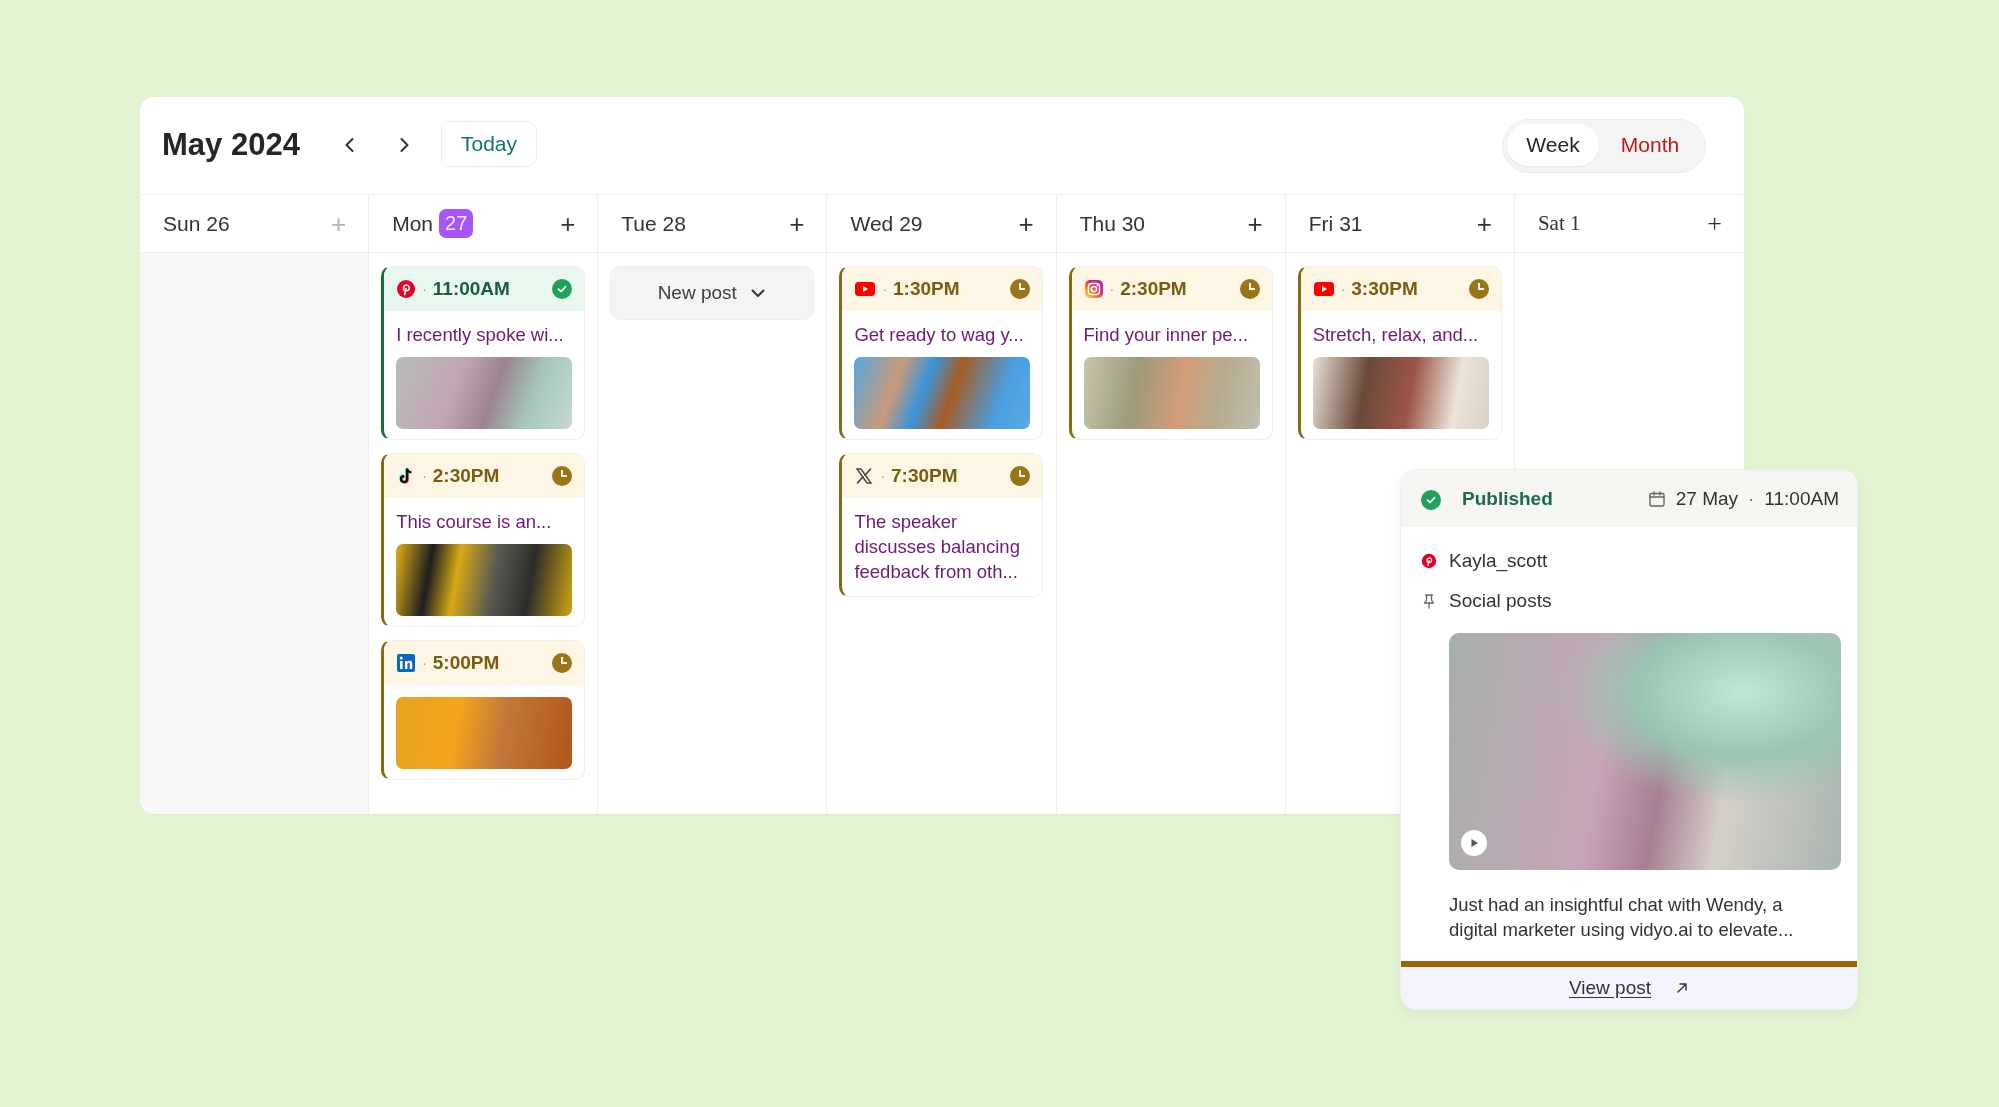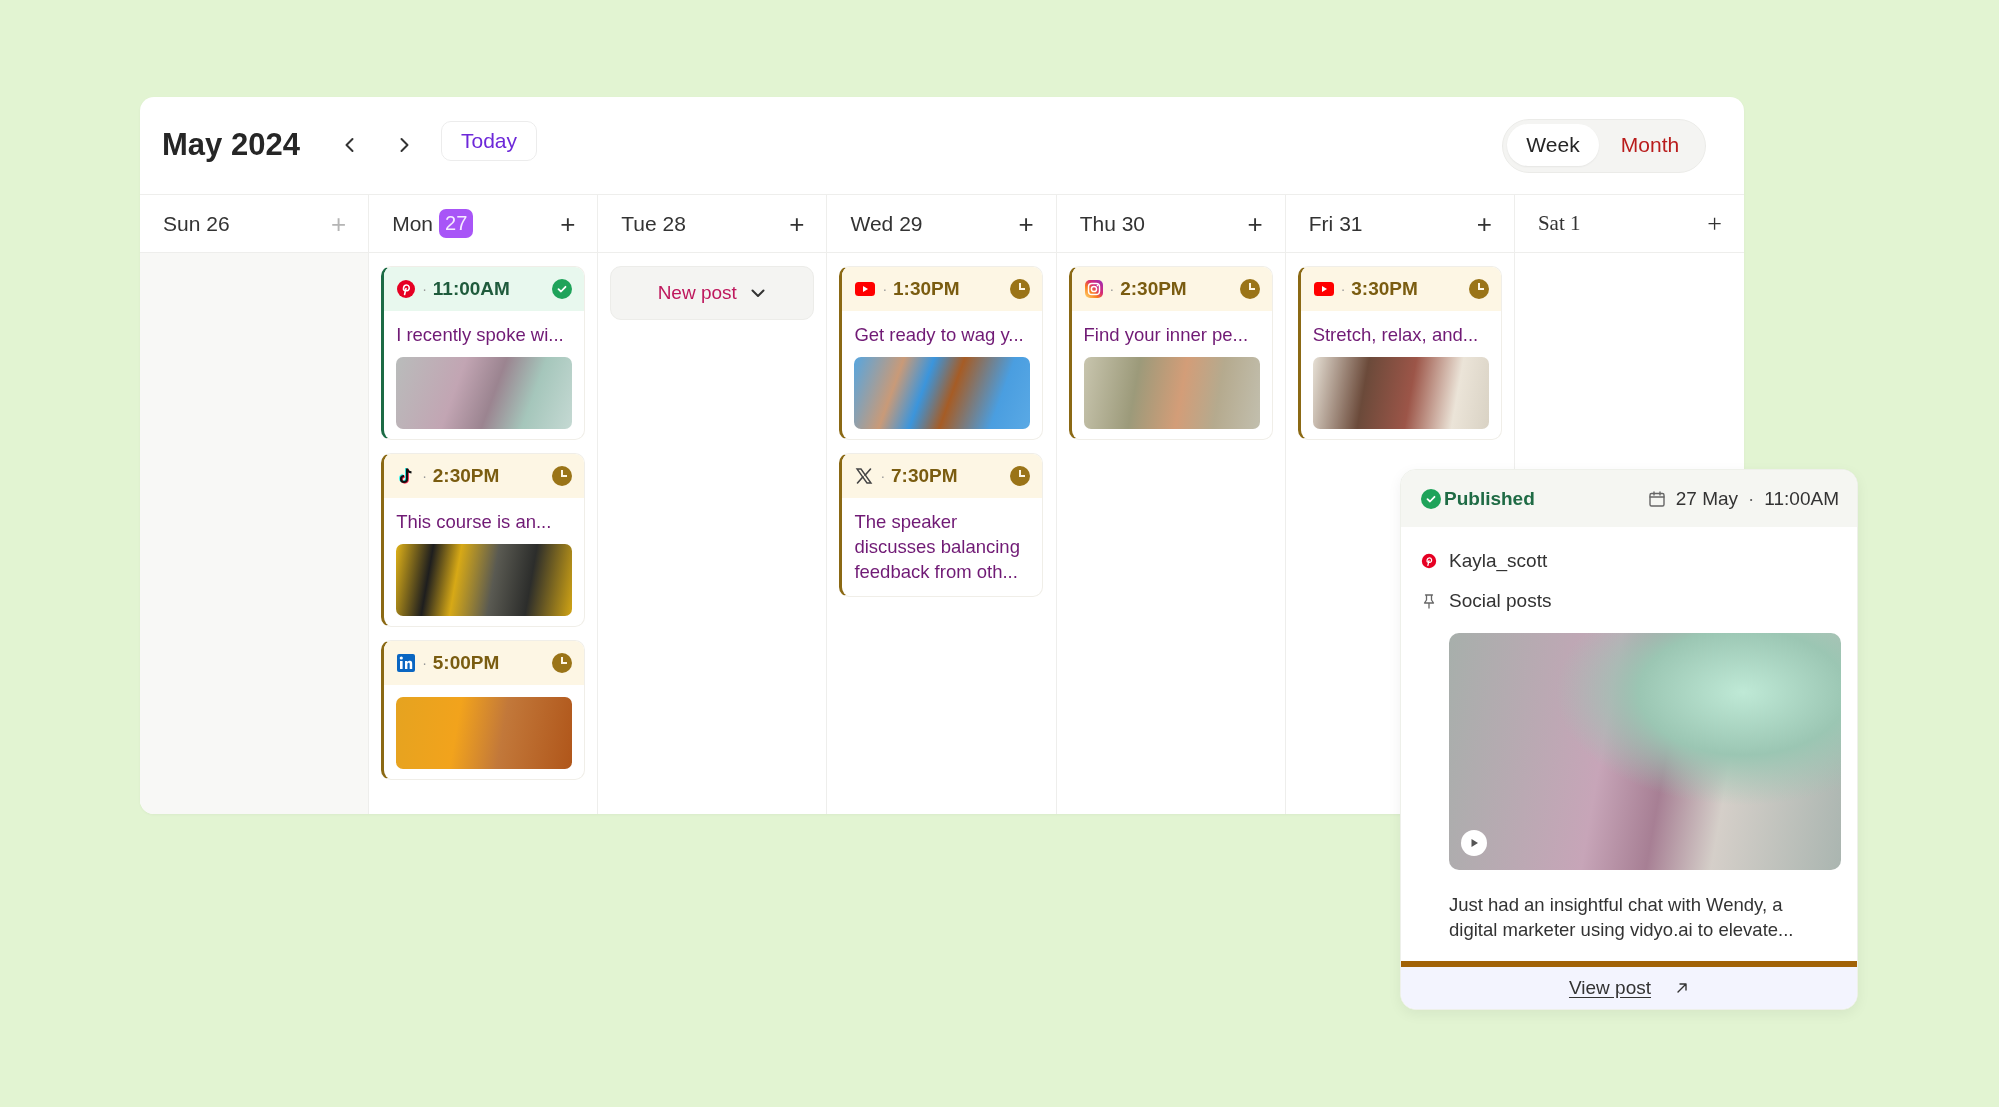--- a/index.html
+++ b/index.html
@@ -4,21 +4,21 @@
 <style>
   * { box-sizing: border-box; margin: 0; padding: 0; }
   html, body { width: 1999px; height: 1107px; overflow: hidden; }
   body { background: #e2f4d2; font-family: "Liberation Sans", "DejaVu Sans", sans-serif; color: #2a2a2a; position: relative; }
 
   .calendar { position: absolute; left: 140px; top: 97px; width: 1604px; height: 717px; background: #fff; border-radius: 14px; overflow: hidden; box-shadow: 0 1px 3px rgba(0,0,0,0.04); }
   .cal-top { height: 97px; position: relative; }
   .month-title { position: absolute; left: 22px; top: 30px; font-size: 31px; font-weight: bold; color: #262626; }
   .nav-btn { position: absolute; top: 30px; width: 36px; height: 36px; display: flex; align-items: center; justify-content: center; cursor: pointer; }
   .nav-prev { left: 192px; } .nav-next { left: 246px; }
-  .today-btn { position: absolute; left: 301px; top: 24px; width: 96px; height: 40px; border: 1px solid #ececec; border-radius: 10px; background: #fff; font-size: 21px; color: #6d28d9; display: flex; align-items: center; justify-content: center; font-family: "Liberation Sans", sans-serif; }
+  .today-btn { position: absolute; left: 301px; top: 24px; width: 96px; height: 46px; border: 1px solid #ececec; border-radius: 10px; background: #fff; font-size: 21px; color: #0f766e; display: flex; align-items: center; justify-content: center; font-family: "Liberation Sans", sans-serif; }
   .view-toggle { position: absolute; right: 38px; top: 22px; width: 204px; height: 54px; background: #f4f4f2; border: 1px solid #ebebe8; border-radius: 27px; display: flex; padding: 4px; }
   .view-opt { height: 42px; border-radius: 21px; font-size: 21px; display: flex; align-items: center; justify-content: center; }
   .view-opt.active { background: #fff; color: #262626; width: 92px; box-shadow: 0 1px 2px rgba(0,0,0,0.06); }
   .view-opt.inactive { color: #b91c1c; width: 102px; }
 
   .day-head-row { position: absolute; top: 97px; left: 0; right: 0; height: 59px; border-top: 1px solid #eeeeec; border-bottom: 1px solid #eeeeec; display: flex; }
   .day-head { width: 245px; border-right: 1px solid #eeeeec; display: flex; align-items: center; padding: 0 22px 0 23px; font-size: 21px; color: #333; }
   .day-head:last-child { border-right: none; font-family: Liberation Serif, serif; }
   .day-head .lbl { flex: 1; display: flex; align-items: center; gap: 6px; }
   .today-badge { background: #a855f7; color: #f5eaff; border-radius: 7px; padding: 3px 6px; font-size: 20px; }
@@ -39,33 +39,33 @@
   .post-text { padding: 11px 12px 0 12px; font-size: 18.5px; color: #701a75; line-height: 25px; white-space: pre-line; }
   .post-img { margin: 10px 12px 10px 12px; height: 72px; border-radius: 7px; }
   .post-text + .post-img { margin-top: 10px; }
   .post-head + .post-img { margin-top: 12px; }
 
   .status-clock { width: 20px; height: 20px; border-radius: 50%; background: #9a7418; position: relative; }
   .status-clock::before { content: ""; position: absolute; left: 9px; top: 4px; width: 2px; height: 7px; background: #fdf6e4; }
   .status-clock::after { content: ""; position: absolute; left: 9px; top: 9px; width: 6px; height: 2px; background: #fdf6e4; }
   .status-check { width: 20px; height: 20px; border-radius: 50%; background: #1fa35a; display: flex; align-items: center; justify-content: center; }
 
-  .new-post-btn { width: 204px; height: 54px; background: #f4f4f2; border: 1px solid #ecece9; border-radius: 11px; display: flex; align-items: center; justify-content: center; gap: 12px; font-size: 19px; color: #be185d; cursor: pointer; }
+  .new-post-btn { width: 204px; height: 54px; background: #f4f4f2; border: 1px solid #ecece9; border-radius: 11px; display: flex; align-items: center; justify-content: center; gap: 12px; font-size: 19px; color: #404040; cursor: pointer; }
 
   .img-pinterest { background: linear-gradient(110deg, #b9bcbb 0%, #c2a5b3 35%, #9b8490 55%, #a5c6bb 75%, #c5d9d3 100%); }
   .img-tiktok { background: linear-gradient(100deg, #e0b218 0%, #1e1e1e 20%, #d7a916 35%, #5a5a52 55%, #2c2d2b 75%, #d1a414 100%); }
   .img-linkedin { background: linear-gradient(100deg, #e5a320 0%, #f2a31c 35%, #c2783a 60%, #b0561a 100%); }
   .img-dog { background: linear-gradient(110deg, #56a6e0 0%, #c99a78 25%, #3b95dc 40%, #a65c25 55%, #4a9ee0 80%, #5aa9e5 100%); }
   .img-forest { background: linear-gradient(100deg, #c8c5ae 0%, #9c9a7a 30%, #d39d78 55%, #b5aa8e 75%, #c2bfae 100%); }
   .img-yoga { background: linear-gradient(100deg, #e6e0d5 0%, #6b4a3a 30%, #9c5548 55%, #ebe4d8 80%, #d9d2c4 100%); }
   .img-main { background: radial-gradient(ellipse at 75% 25%, #bfe9d6 0%, #9bc6b3 25%, transparent 45%), linear-gradient(100deg, #a7afab 0%, #c7a5b8 40%, #a77f94 55%, #d5cfc9 70%, #aab5b0 100%); }
 
   .popup { position: absolute; left: 1400px; top: 469px; width: 458px; height: 541px; background: #fff; border-radius: 16px; overflow: hidden; box-shadow: 0 4px 14px rgba(0,0,0,0.06); border: 1px solid #eef0ea; }
   .popup-head { height: 57px; background: #f5f6f2; display: flex; align-items: center; padding: 0 18px 0 20px; font-size: 19px; }
-  .pub-status { display: flex; align-items: center; gap: 3px; color: #1f6b45; font-weight: bold; flex: 1; }
+  .pub-status { display: flex; align-items: flex-end; gap: 21px; color: #1f6b45; font-weight: bold; flex: 1; }
   .pub-when { display: flex; align-items: center; gap: 10px; color: #333; }
   .pub-when .sep { color: #666; }
   .popup-row { display: flex; align-items: center; gap: 12px; padding: 0 20px; font-size: 19px; color: #333; height: 40px; }
   .popup-row.first { margin-top: 14px; }
   .popup-img { margin: 12px 16px 0 48px; height: 237px; border-radius: 10px; position: relative; }
   .play-btn { position: absolute; left: 12px; bottom: 14px; width: 26px; height: 26px; border-radius: 50%; background: #fff; display: flex; align-items: center; justify-content: center; cursor: pointer; }
   .popup-desc { margin: 22px 30px 0 48px; font-size: 18.5px; line-height: 25px; color: #333; }
   .popup-foot { position: absolute; left: 0; right: 0; bottom: 0; height: 48px; background: #f3f4fe; border-top: 6px solid #a16207; display: flex; align-items: center; justify-content: center; gap: 24px; }
   .view-post { font-size: 19px; color: #333; text-decoration: underline; text-underline-offset: 3px; cursor: pointer; }
 </style>

